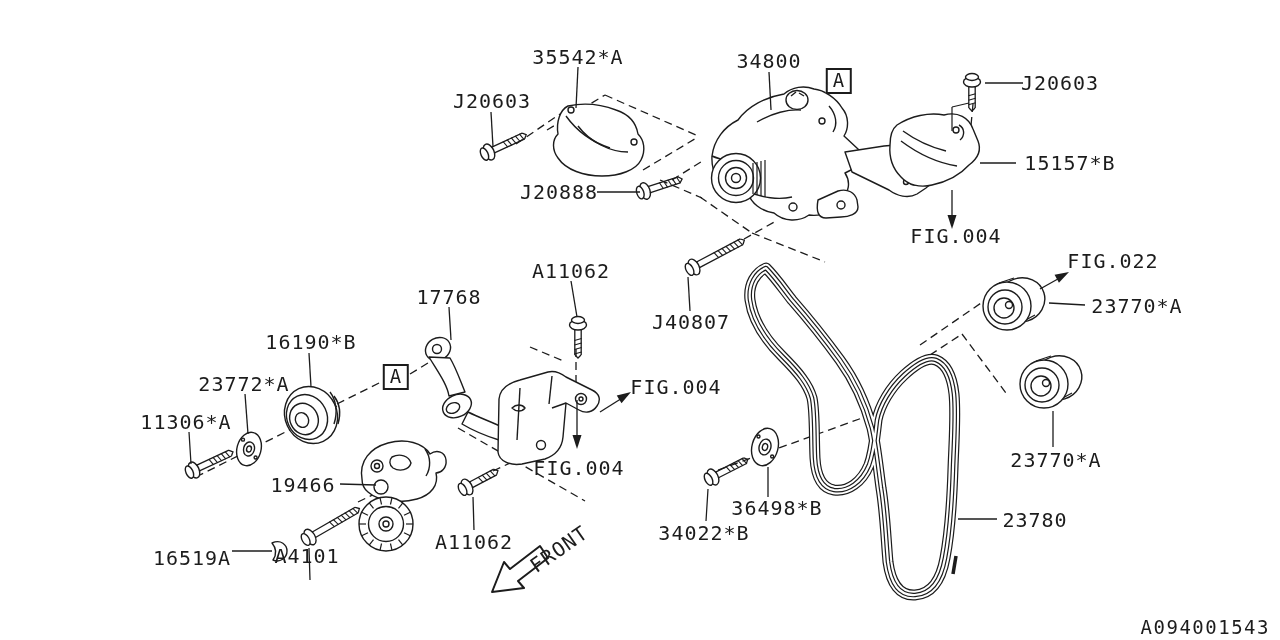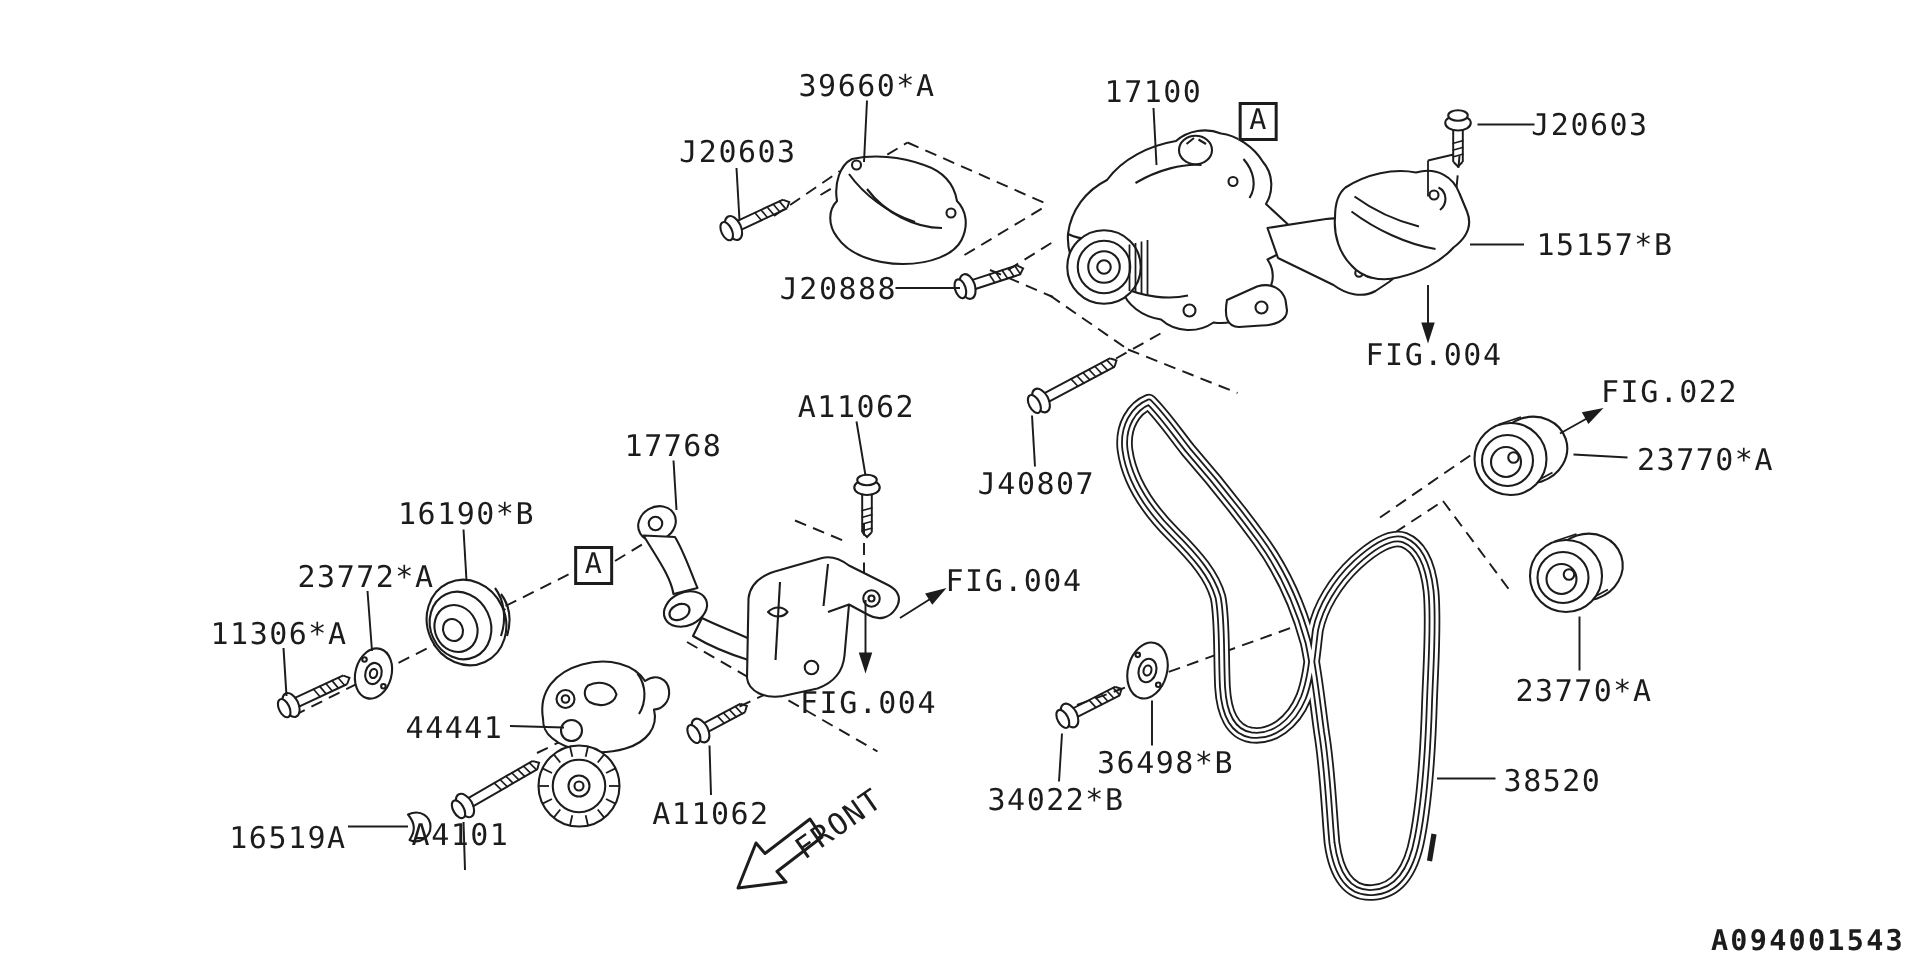--- a/index.html
+++ b/index.html
@@ -4,21 +4,21 @@
 <style>
   html,body{margin:0;padding:0;background:#ffffff;}
   .stage{position:relative;width:1280px;height:640px;background:#ffffff;overflow:hidden;
          font-family:"DejaVu Sans Mono","Liberation Mono",monospace;}
   #art{position:absolute;left:0;top:0;}
   .label{position:absolute;transform:translate(-50%,-50%);white-space:nowrap;
          font-size:20px;letter-spacing:1px;color:#1c1c1c;line-height:1;user-select:none;}
   .label.small{font-size:19px;}
   .label.box{border:2px solid #1c1c1c;padding:1px 5px 2px 5px;background:#fff;font-size:19px;}
   .label.rot{transform:translate(-50%,-50%) rotate(-35deg);}
-  .label.docnum{transform:none;right:10px;left:auto;letter-spacing:1.5px;font-weight:bold;}
+  .label.docnum{transform:none;right:10px;left:auto;letter-spacing:1.5px;}
 </style>
 </head>
 <body>
 
 <div class="stage">
   <svg id="art" width="1280" height="640" viewBox="0 0 1280 640">
       <line x1="516" y1="144" x2="560" y2="114" stroke="#1c1c1c" stroke-width="1.3" stroke-dasharray="8 5"></line>
       <line x1="547" y1="130" x2="605" y2="95" stroke="#1c1c1c" stroke-width="1.3" stroke-dasharray="8 5"></line>
       <line x1="605" y1="95" x2="698" y2="136" stroke="#1c1c1c" stroke-width="1.3" stroke-dasharray="8 5"></line>
       <line x1="643" y1="170" x2="698" y2="137" stroke="#1c1c1c" stroke-width="1.3" stroke-dasharray="8 5"></line>
@@ -266,42 +266,42 @@
       <line x1="1085" y1="305" x2="1049" y2="303" stroke="#1c1c1c" stroke-width="1.3"></line>
       <line x1="1053" y1="447" x2="1053" y2="411" stroke="#1c1c1c" stroke-width="1.3"></line>
       <line x1="1040" y1="289" x2="1065" y2="275" stroke="#1c1c1c" stroke-width="1.3"></line>
       <polygon points="952,229 947.5,215 956.5,215" fill="#1c1c1c"></polygon>
       <polygon points="577,449 572.5,435 581.5,435" fill="#1c1c1c"></polygon>
       <polygon points="631,392 621.5119633428595,403.2350861319688 616.7426899647606,395.60265326656094" fill="#1c1c1c"></polygon>
       <polygon points="1069,272 1058.936967391157,282.723123365576 1054.57368080894,274.8515460013214" fill="#1c1c1c"></polygon>
       <path d="M492,592 L504,562 L510,569 L540,546 L548,558 L518,581 L524,588 Z" fill="#fff" stroke="#1c1c1c" stroke-width="2" stroke-linejoin="round"></path>
     </svg>
 
-  <div class="label" style="left:578px;top:57px">39660*A</div>
+  <div class="label" style="left:578px;top:57px">35542*A</div>
   <div class="label" style="left:492px;top:101px">J20603</div>
-  <div class="label" style="left:769px;top:61px">17100</div>
+  <div class="label" style="left:769px;top:61px">34800</div>
   <div class="label box" style="left:839px;top:81px">A</div>
   <div class="label" style="left:1060px;top:83px">J20603</div>
   <div class="label" style="left:1070px;top:163px">15157*B</div>
   <div class="label" style="left:956px;top:236px">FIG.004</div>
   <div class="label" style="left:559px;top:192px">J20888</div>
   <div class="label" style="left:1113px;top:261px">FIG.022</div>
   <div class="label" style="left:1137px;top:306px">23770*A</div>
   <div class="label" style="left:449px;top:297px">17768</div>
   <div class="label" style="left:571px;top:271px">A11062</div>
   <div class="label" style="left:691px;top:322px">J40807</div>
   <div class="label" style="left:311px;top:342px">16190*B</div>
   <div class="label" style="left:244px;top:384px">23772*A</div>
   <div class="label box" style="left:396px;top:377px">A</div>
   <div class="label" style="left:676px;top:387px">FIG.004</div>
   <div class="label" style="left:186px;top:422px">11306*A</div>
   <div class="label" style="left:579px;top:468px">FIG.004</div>
-  <div class="label" style="left:303px;top:485px">44441</div>
+  <div class="label" style="left:303px;top:485px">19466</div>
   <div class="label" style="left:1056px;top:460px">23770*A</div>
   <div class="label" style="left:474px;top:542px">A11062</div>
   <div class="label" style="left:192px;top:558px">16519A</div>
   <div class="label" style="left:777px;top:508px">36498*B</div>
   <div class="label" style="left:704px;top:533px">34022*B</div>
-  <div class="label" style="left:1035px;top:520px">38520</div>
+  <div class="label" style="left:1035px;top:520px">23780</div>
   <div class="label" style="left:307px;top:556px">A4101</div>
   <div class="label rot" style="left:559px;top:549px">FRONT</div>
   <div class="label small docnum" style="top:618px">A094001543</div>
 </div>
 
 </body></html>

